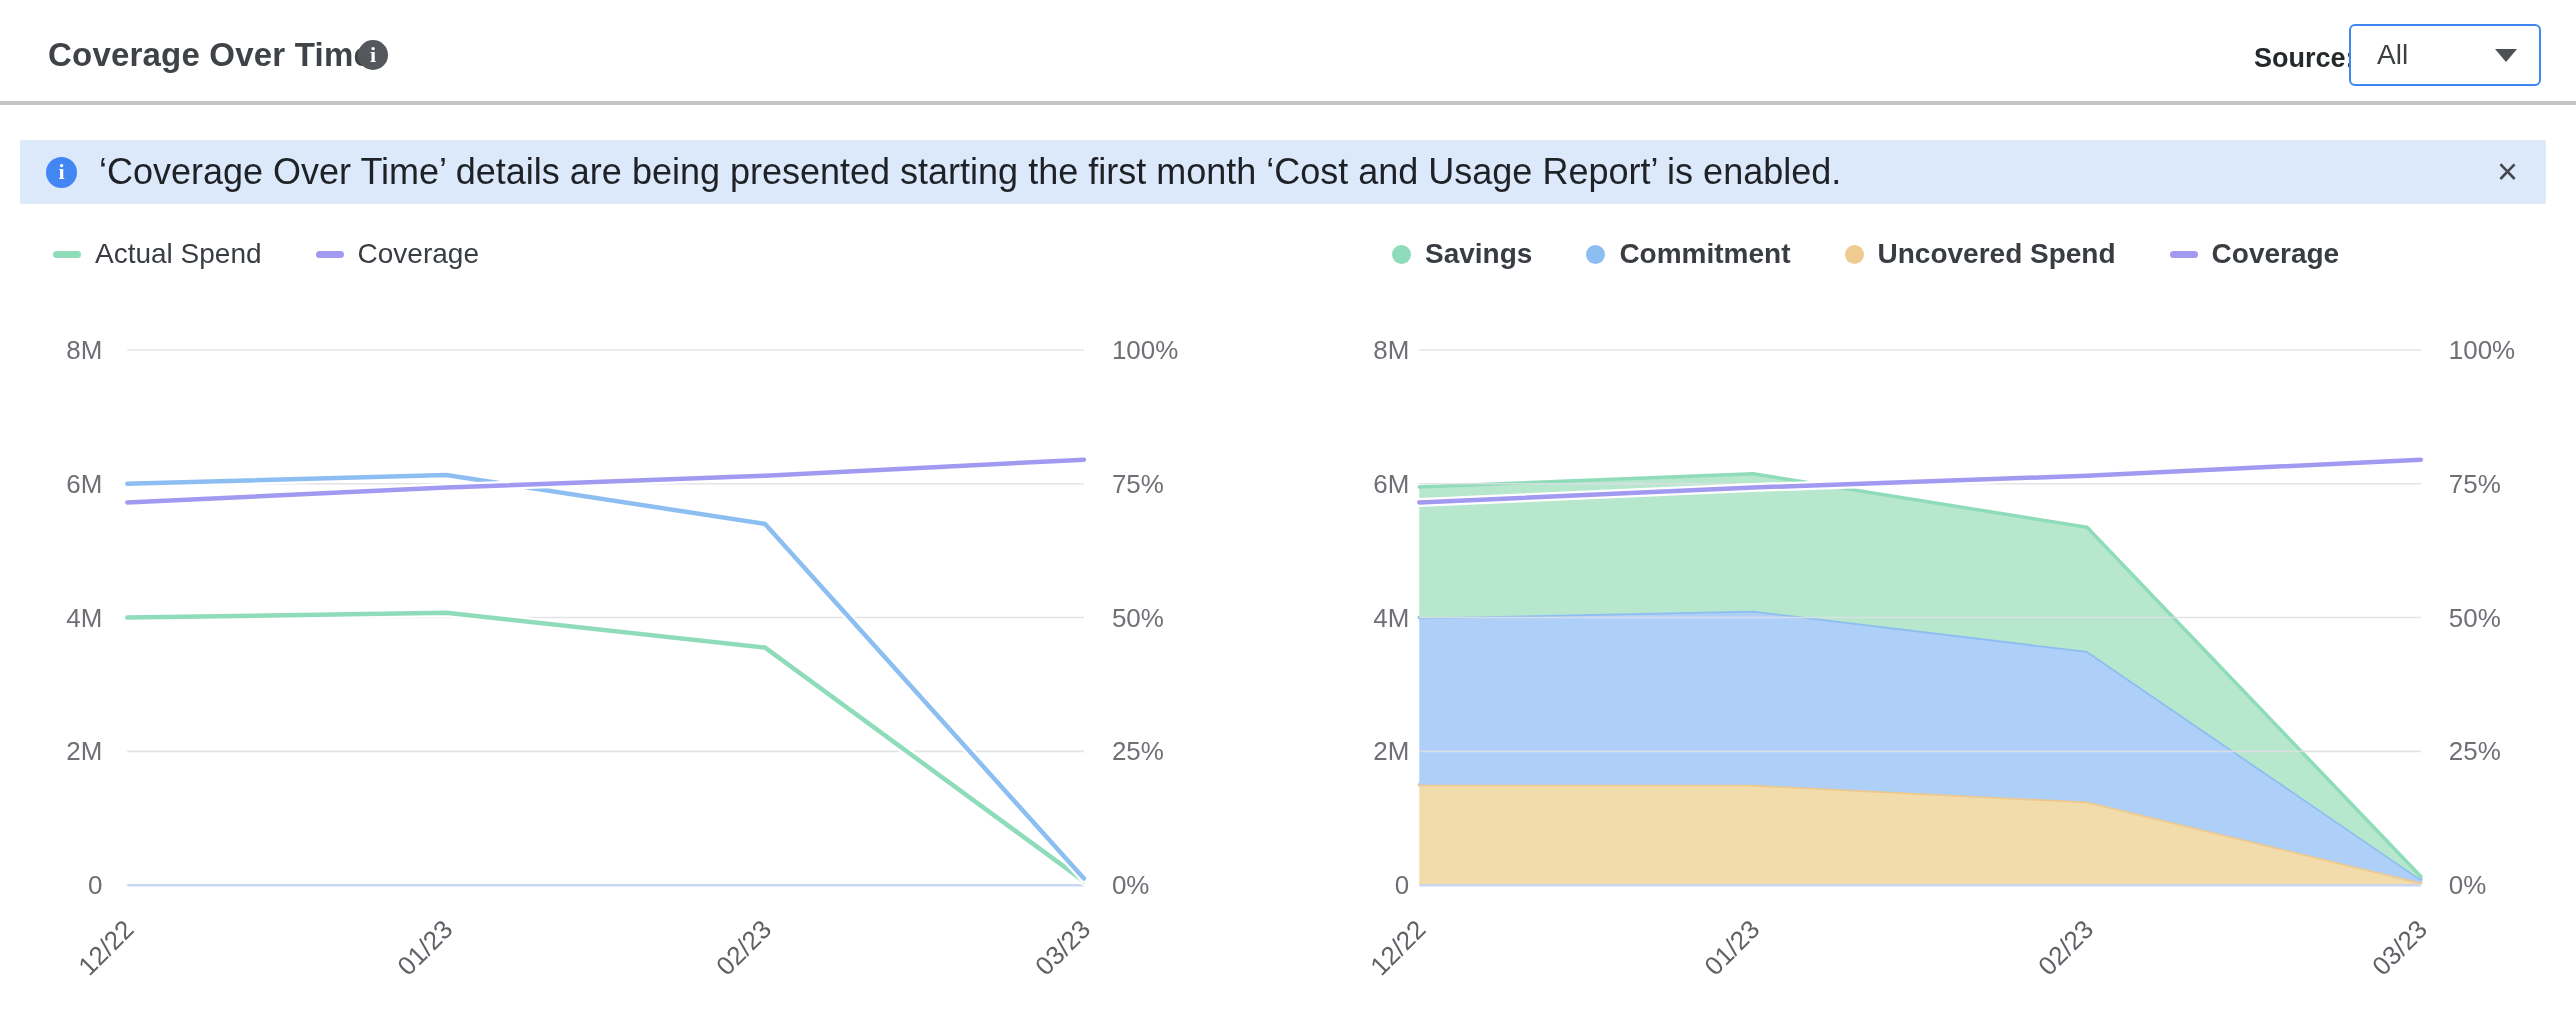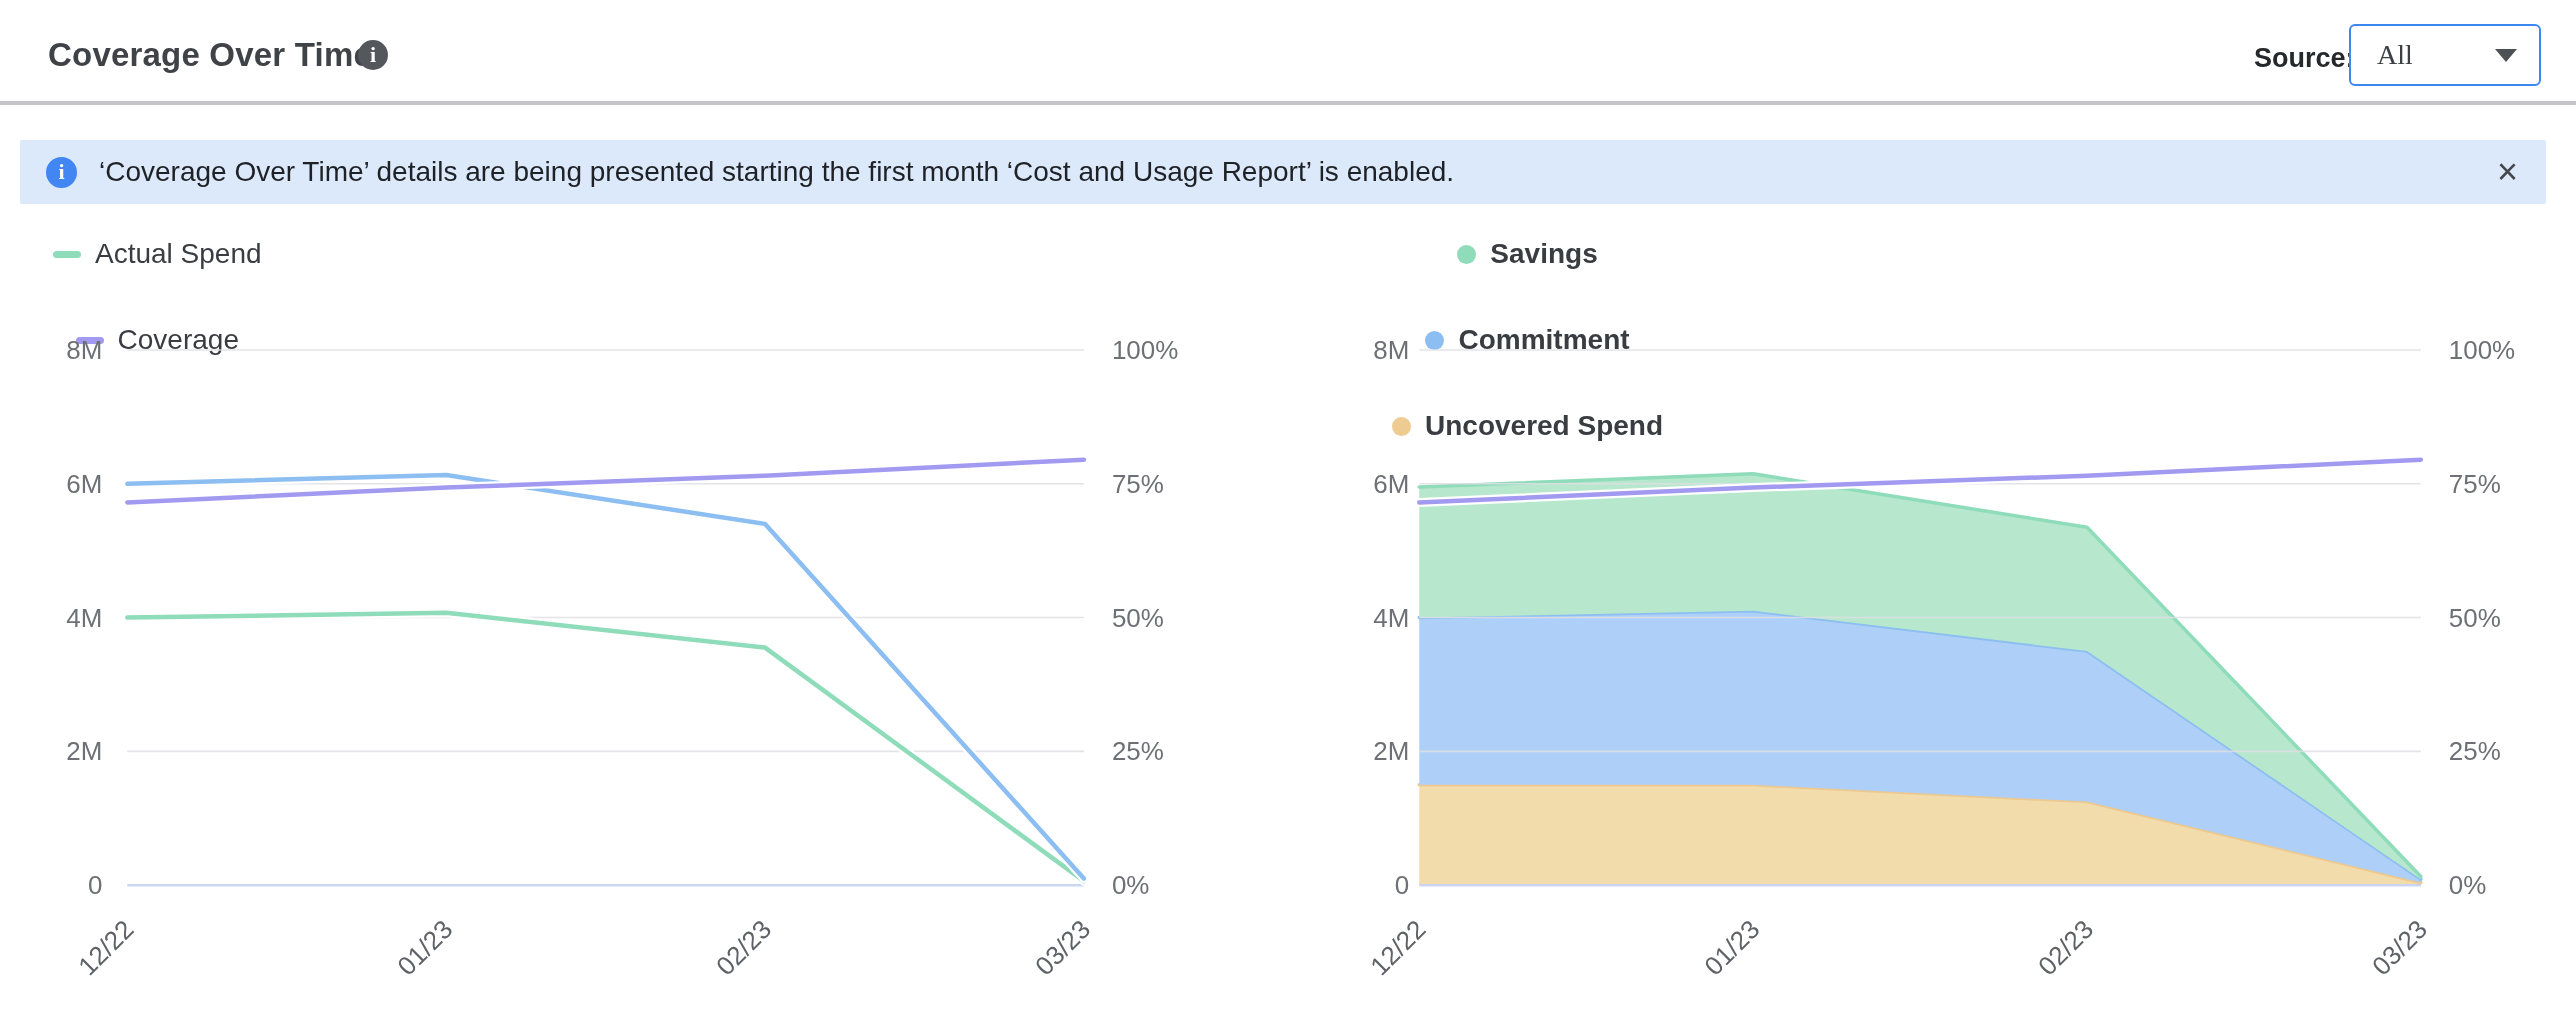--- a/index.html
+++ b/index.html
@@ -9,36 +9,36 @@
 
   
   .page-title { position:absolute; left:48px; top:36px; font-size:33px; font-weight:bold; color:#3f4347; letter-spacing:0.2px; }
   .title-info { position:absolute; left:358px; top:40px; width:30px; height:30px; border-radius:50%;
     background:#54585d; color:#fff; display:flex; align-items:center; justify-content:center;
     font-family:"Liberation Serif", serif; font-weight:bold; font-size:22px; cursor:pointer; }
   .source-label { position:absolute; left:2254px; top:43px; font-size:27px; font-weight:bold; color:#26292c; }
   .source-select { position:absolute; left:2349px; top:24px; width:192px; height:62px;
     border:2px solid #3d87f0; border-radius:6px; background:#fff; display:flex; align-items:center;
     padding:0 22px 0 26px; cursor:pointer; }
-  .source-value { font-size:28px; color:#3c4043; flex:1;font-family:Liberation Serif, serif; }
+  .source-value { font-size:28px; color:#3c4043; flex:1; }
   .caret-down { width:0; height:0; border-left:11px solid transparent; border-right:11px solid transparent;
     border-top:13px solid #4d5156; }
   .header-divider { position:absolute; left:0; top:101px; width:2576px; height:4px; background:#c5c5c7; }
 
   
   .banner { position:absolute; left:20px; top:140px; width:2526px; height:64px; background:#dce9fb;
     border-radius:2px; display:flex; align-items:center; }
   .banner-info { width:31px; height:31px; border-radius:50%; background:#4186f2; color:#fff; margin-left:26px;
     display:flex; align-items:center; justify-content:center; font-family:"Liberation Serif", serif;
     font-weight:bold; font-size:22px; flex:0 0 auto; }
-  .banner-text { margin-left:22px; font-size:28px; color:#1e2125; }
+  .banner-text { margin-left:22px; font-size:36px; color:#1e2125; }
   .banner-close { margin-left:auto; margin-right:28px; font-size:36px; line-height:1; color:#45484c; cursor:pointer; }
 
   
-  .legend { position:absolute; top:238px; display:flex; align-items:center; gap:54px;flex-direction:column; }
+  .legend { position:absolute; top:238px; display:flex; align-items:center; gap:54px; }
   .legend.l-left { left:53px; }
   .legend.l-right { left:1392px;font-weight:bold; }
   .legend-item { display:flex; align-items:center; gap:14px; cursor:pointer; }
   .sw-line { width:28px; height:7px; border-radius:4px; }
   .sw-dot { width:19px; height:19px; border-radius:50%; }
   .legend-label { font-size:28px; color:#393d42; }
 
   svg.chart { position:absolute; }
   svg text { font-family:"Liberation Sans", sans-serif; }
 </style>

